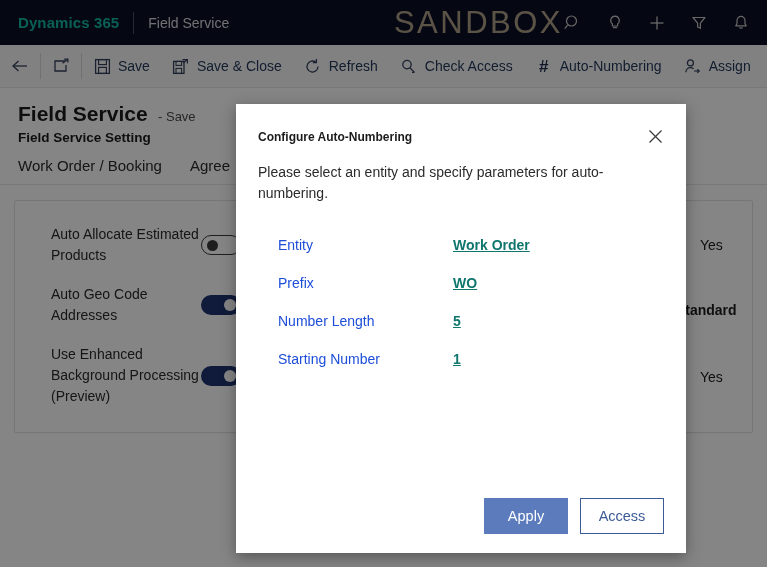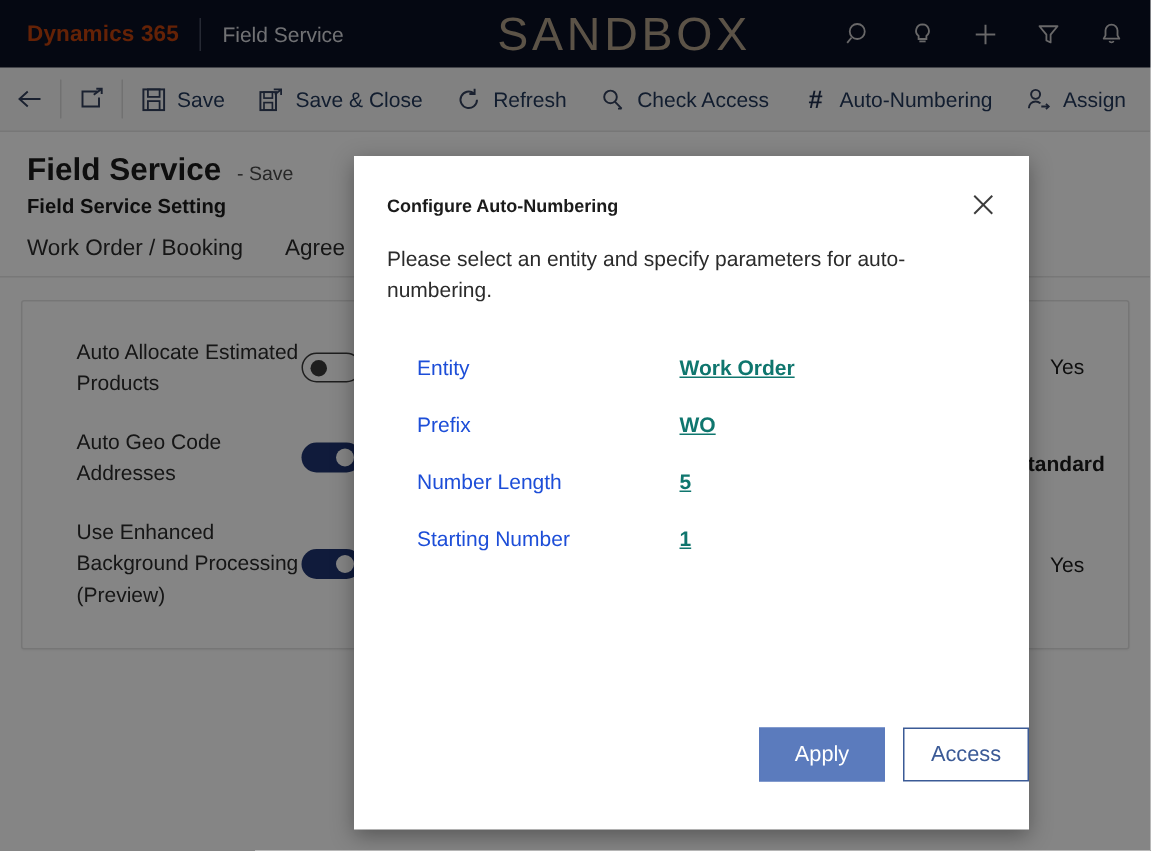--- a/index.html
+++ b/index.html
@@ -21,42 +21,42 @@
     top: 0; left: 0;
     width: 767px;
     height: 45px;
     background: #0b1124;
     display: flex;
     align-items: center;
     box-sizing: border-box;
     z-index: 5;
   }
   .brand {
-    color: #c2410c;
+    color: #14b8a6;
     font-size: 15px;
     font-weight: bold;
     padding-left: 18px;
     letter-spacing: .1px;
     white-space: nowrap;
   }
   .brand-divider {
     width: 1px;
     height: 22px;
     background: #4a4f63;
     margin: 0 14px;
   }
   .app-name {
     color: #d8d9de;
     font-size: 14px;
     white-space: nowrap;
   }
   .sandbox-wrap {
     flex: 1;
     display: flex;
-    justify-content: center;
+    justify-content: flex-end;
     align-items: center;
     pointer-events: none;
   }
   .sandbox {
     color: #b9a78f;
     font-size: 31px;
     letter-spacing: 2.5px;
     font-family: "Liberation Sans", sans-serif;
     font-weight: 300;
     opacity: .95;
@@ -283,24 +283,25 @@
   .fld-value {
     font-size: 14px;
     color: #0f766e;
     font-weight: bold;
     cursor: pointer;
     text-decoration: underline;
   }
   .dlg-footer {
     position: absolute;
     left: 0; right: 0;
-    bottom: 32px;
+    bottom: 19px;
     display: flex;
     justify-content: flex-end;
     gap: 12px;
+    padding-right: 22px;
   }
   .btn {
     min-width: 84px;
     height: 36px;
     font-size: 14.5px;
     display: flex;
     align-items: center;
     justify-content: center;
     cursor: pointer;
     box-sizing: border-box;

